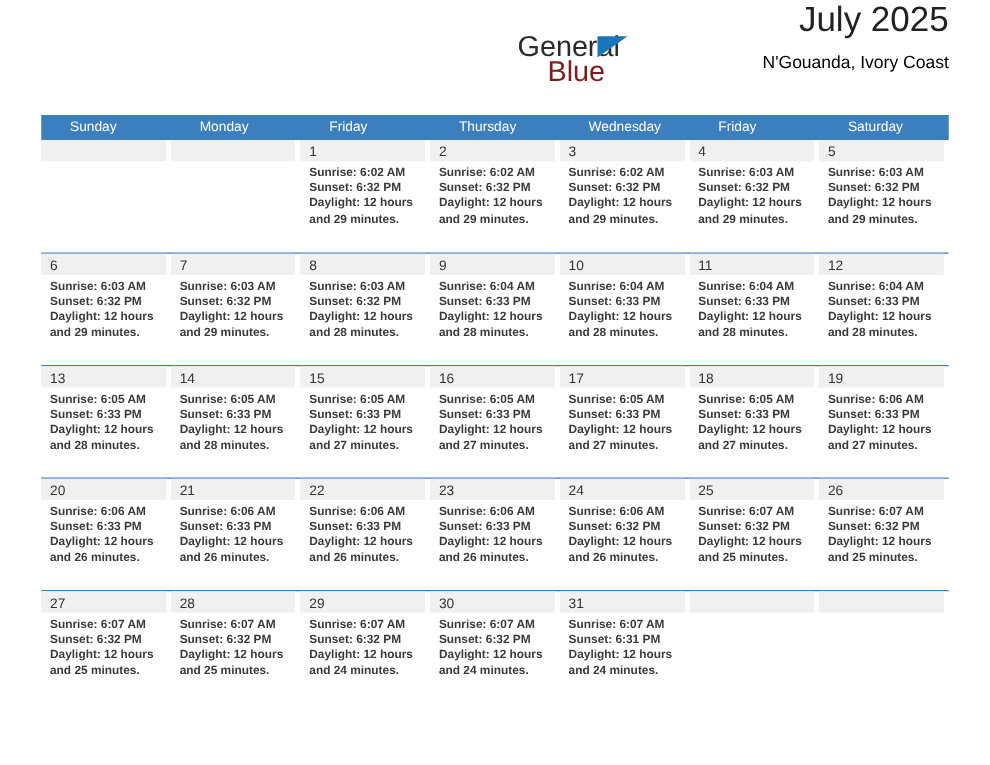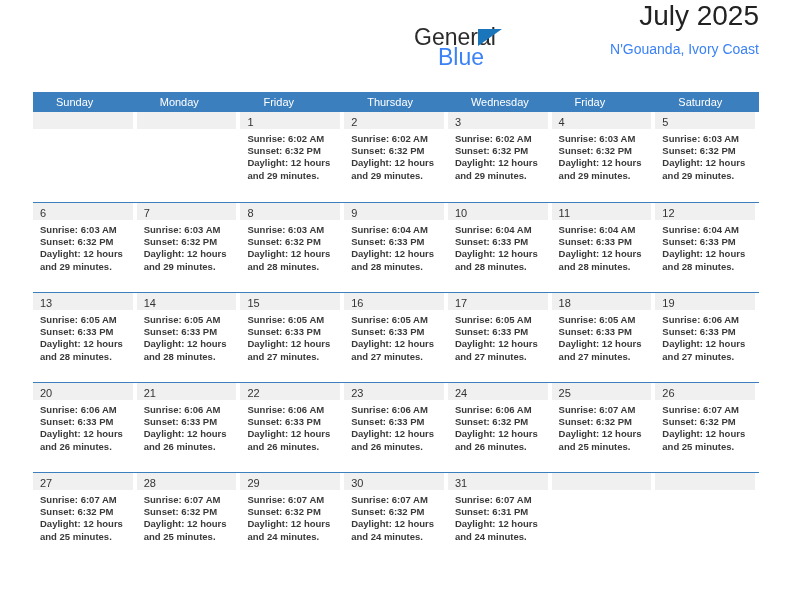--- a/index.html
+++ b/index.html
@@ -51,38 +51,38 @@
     width: 0;
     height: 0;
     border-left: 24px solid #1b75bb;
     border-bottom: 17px solid transparent;
   }
   .brand-blue {
     position: absolute;
     left: 28px;
     top: 20px;
     font-size: 23px;
-    color: #3b82f6;
+    color: #7f1d1d;
     line-height: 23px;
   }
 
   .title-block {
     margin-top: 0;
     text-align: right;
   }
   .cal-title {
     font-size: 28px;
     color: #222222;
     line-height: 32px;
     font-weight: normal;
   }
   .cal-subtitle {
     margin-top: 9px;
     font-size: 14px;
-    color: #3b82f6;
+    color: #000000;
     line-height: 16px;
   }
 
   
   .calendar {
     position: relative;
     width: 726px;
   }
   .weekday-row {
     display: flex;

